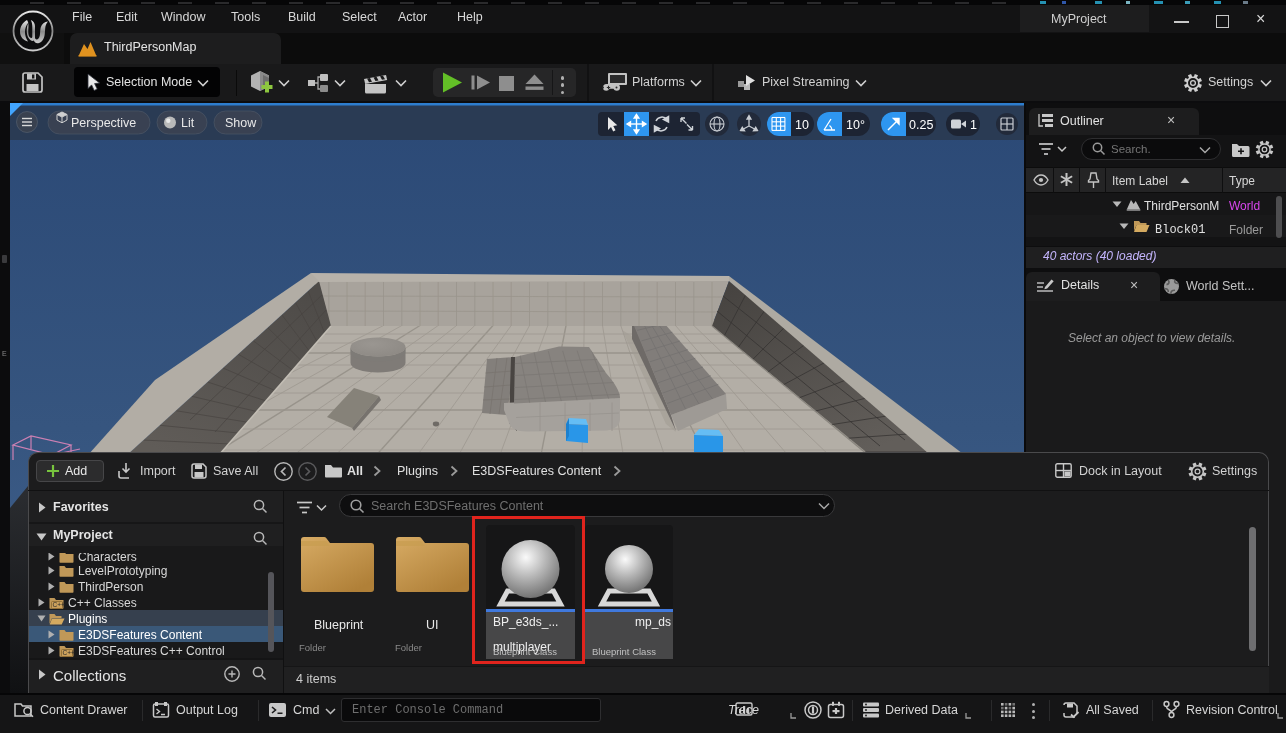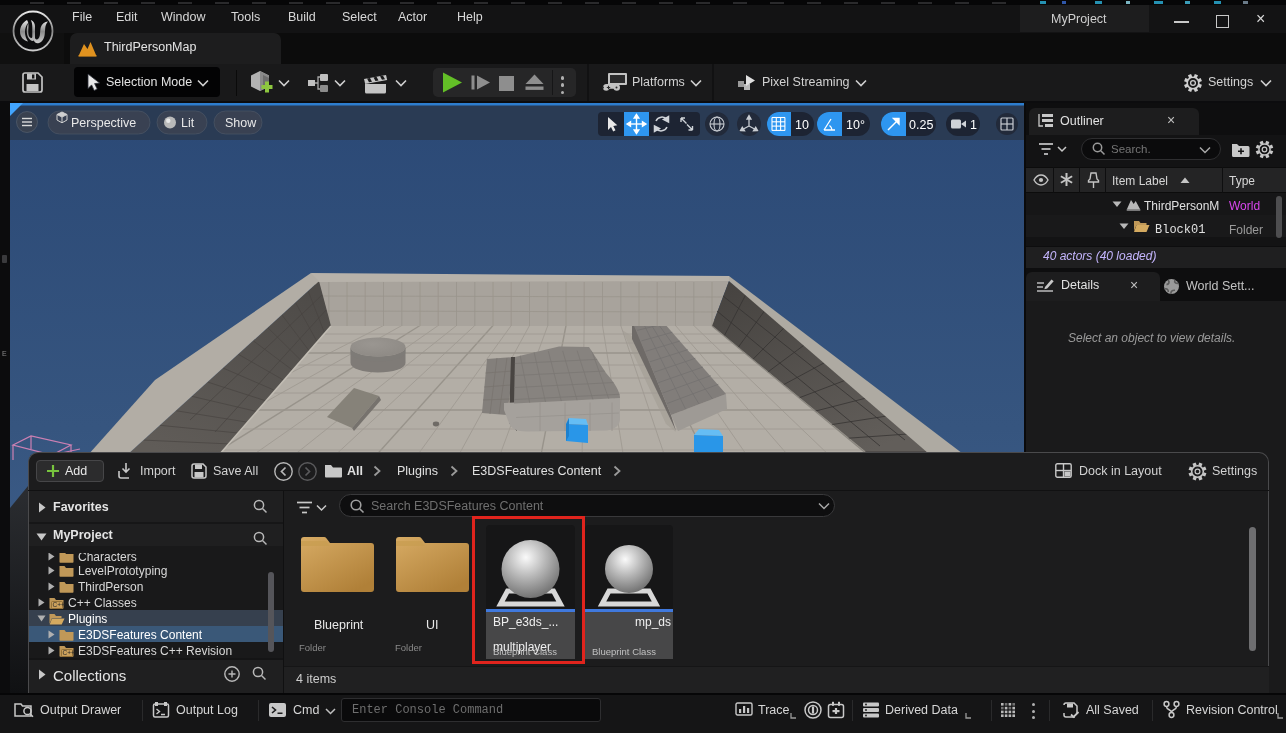--- a/index.html
+++ b/index.html
@@ -699,21 +699,21 @@
     </svg>
 <div class="tx" style="left:78px;top:627.5px;font-size:12px;color:#ffffff">E3DSFeatures Content</div>
 <svg class="ab" style="left:48px;top:645.5px" width="7" height="9">
       <polygon points="0.5,0.5 6.5,4.5 0.5,8.5" fill="#b0b0b0"></polygon>
     </svg>
 <svg class="ab" style="left:59px;top:644.5px" width="16" height="12" viewBox="0 0 16 12">
       <path d="M 0.5,1 h5 l1.5,2 h7.5 v8 a0.8,0.8 0 0 1 -0.8,0.8 h-12.4 a0.8,0.8 0 0 1 -0.8,-0.8 z" fill="#c09858"></path>
       <rect x="2.5" y="4.5" width="11" height="7" rx="1" fill="#caa05c" stroke="#8a6830" stroke-width="0.8"></rect>
       <text x="3.5" y="10" font-size="6.5" fill="#2a2a2a" font-family="Liberation Sans">C++</text>
     </svg>
-<div class="tx" style="left:78px;top:643.5px;font-size:12px;color:#d8d8d8">E3DSFeatures C++ Revision</div>
+<div class="tx" style="left:78px;top:643.5px;font-size:12px;color:#d8d8d8">E3DSFeatures C++ Control</div>
 <div class="ab" style="left:268px;top:572px;width:6px;height:80px;background:#55555a;border-radius:3px"></div>
 <div class="ab" style="left:29px;top:658px;width:254px;height:35px;background:#1f1f20;border-top:2px solid #141415"></div>
 <svg class="ab" style="left:38px;top:669px" width="8" height="11">
       <polygon points="1,0.5 7.5,5.5 1,10.5" fill="#c8c8c8"></polygon>
     </svg>
 <div class="tx" style="left:53px;top:667px;font-size:15px;color:#e4e4e4;font-weight:normal">Collections</div>
 <svg class="ab" style="left:224px;top:666px" width="16" height="16">
       <circle cx="8" cy="8" r="7.2" fill="none" stroke="#b8b8b8" stroke-width="1.4"></circle>
       <path d="M 8,4.5 v7 M 4.5,8 h7" stroke="#b8b8b8" stroke-width="1.4"></path>
     </svg>
@@ -798,21 +798,21 @@
 <div class="ab" style="left:472px;top:516px;width:113px;height:148px;border:3.5px solid #e0241d"></div>
 <div class="ab" style="left:284px;top:666px;width:985px;height:27px;background:#202021;border-top:1px solid #151516"></div>
 <div class="tx" style="left:296px;top:672px;font-size:12.5px;color:#cccccc;">4 items</div>
 <div class="ab" style="left:1249px;top:527px;width:7px;height:124px;background:#6e6e70;border-radius:4px"></div>
 <div class="ab" style="left:0px;top:693px;width:1286px;height:40px;background:#151516;border-top:2px solid #060607"></div>
 <svg class="ab" style="left:14px;top:701px" width="20" height="18" viewBox="0 0 20 18">
 <path d="M 1,3 h6 l1.5,2 h8.5 v10 h-16 z" fill="none" stroke="#c8c8c8" stroke-width="1.5"></path>
 <circle cx="13.5" cy="10" r="3.6" fill="none" stroke="#c8c8c8" stroke-width="1.5"></circle>
       <line x1="16" y1="12.7" x2="19" y2="15.7" stroke="#c8c8c8" stroke-width="1.5"></line>
     </svg>
-<div class="tx" style="left:40px;top:703px;font-size:12.5px;color:#d6d6d6;">Output Drawer</div>
+<div class="tx" style="left:40px;top:703px;font-size:12.5px;color:#d6d6d6;">Content Drawer</div>
 <div class="ab" style="left:142px;top:700px;width:1px;height:21px;background:#2a2a2b"></div>
 <svg class="ab" style="left:152px;top:701px" width="18" height="18" viewBox="0 0 18 18">
 <rect x="1.5" y="3" width="15" height="13" rx="1.5" fill="none" stroke="#c8c8c8" stroke-width="1.5"></rect>
 <rect x="3" y="1" width="3" height="4" fill="#c8c8c8"></rect>
       <rect x="12" y="1" width="3" height="4" fill="#c8c8c8"></rect>
 <path d="M 4.5,8 l3,2.5 -3,2.5 M 9,13.5 h4" stroke="#c8c8c8" stroke-width="1.4" fill="none"></path>
     </svg>
 <div class="tx" style="left:176px;top:703px;font-size:12.5px;color:#d6d6d6;">Output Log</div>
 <div class="ab" style="left:258px;top:700px;width:1px;height:21px;background:#2a2a2b"></div>
 <svg class="ab" style="left:268px;top:701px" width="19" height="18" viewBox="0 0 19 18">
@@ -824,21 +824,21 @@
       <path d="M 1,1 L 5.5,5.5 L 10,1" stroke="#c0c0c0" stroke-width="1.5" fill="none"></path>
     </svg>
 <div class="ab" style="left:341px;top:698px;width:260px;height:24px;background:#0a0a0b;border:1px solid #2e2e30;border-radius:3px"></div>
 <div class="tx" style="left:352px;top:703px;font-size:12px;color:#6e6e6e;font-family:'Liberation Mono',monospace">Enter Console Command</div>
 <svg class="ab" style="left:735px;top:702px" width="18" height="16" viewBox="0 0 18 16">
 <rect x="1" y="1" width="16" height="12" rx="1.5" fill="none" stroke="#c8c8c8" stroke-width="1.4"></rect>
 <rect x="4" y="7" width="2.2" height="4" fill="#c8c8c8"></rect>
       <rect x="8" y="4" width="2.2" height="7" fill="#c8c8c8"></rect>
       <rect x="12" y="6" width="2.2" height="5" fill="#c8c8c8"></rect>
     </svg>
-<div class="tx" style="left:758px;top:703px;font-size:12.5px;color:#d6d6d6;">Trace</div>
+<div class="tx" style="left:728px;top:703px;font-size:12.5px;color:#d6d6d6;font-style:italic;">Trace</div>
 <svg class="ab" style="left:790px;top:712px" width="7" height="7">
       <path d="M 1,1 v5 h5" stroke="#9a9a9a" stroke-width="1.3" fill="none"></path>
     </svg>
 <svg class="ab" style="left:804px;top:701px" width="18" height="18">
       <circle cx="9" cy="9" r="8" fill="none" stroke="#c8c8c8" stroke-width="1.5"></circle>
       <circle cx="9" cy="9" r="4.5" fill="none" stroke="#c8c8c8" stroke-width="1.5"></circle>
       <rect x="7.9" y="5.5" width="2.2" height="7" fill="#c8c8c8"></rect>
     </svg>
 <svg class="ab" style="left:827px;top:701px" width="18" height="18" viewBox="0 0 18 18">
       <rect x="1.5" y="3.5" width="15" height="13" rx="2" fill="none" stroke="#c8c8c8" stroke-width="1.5"></rect>

